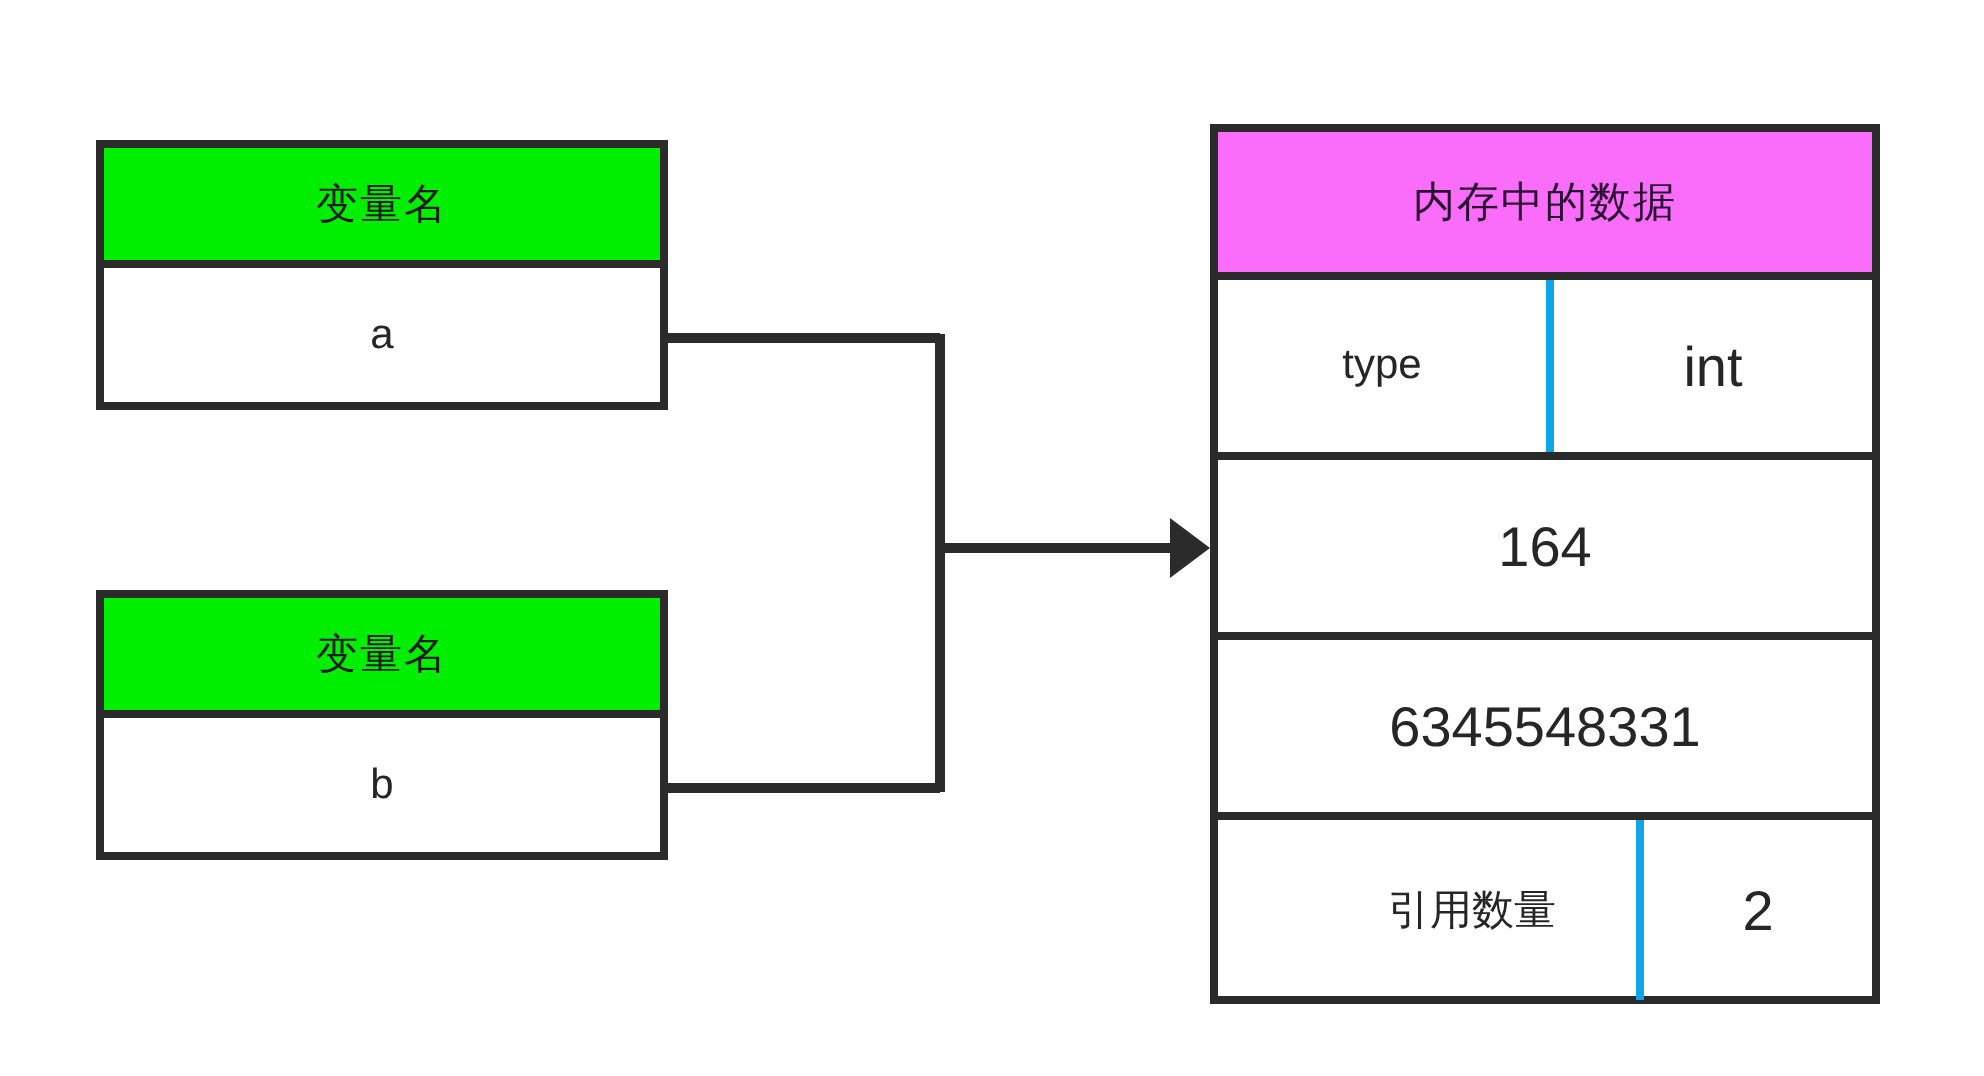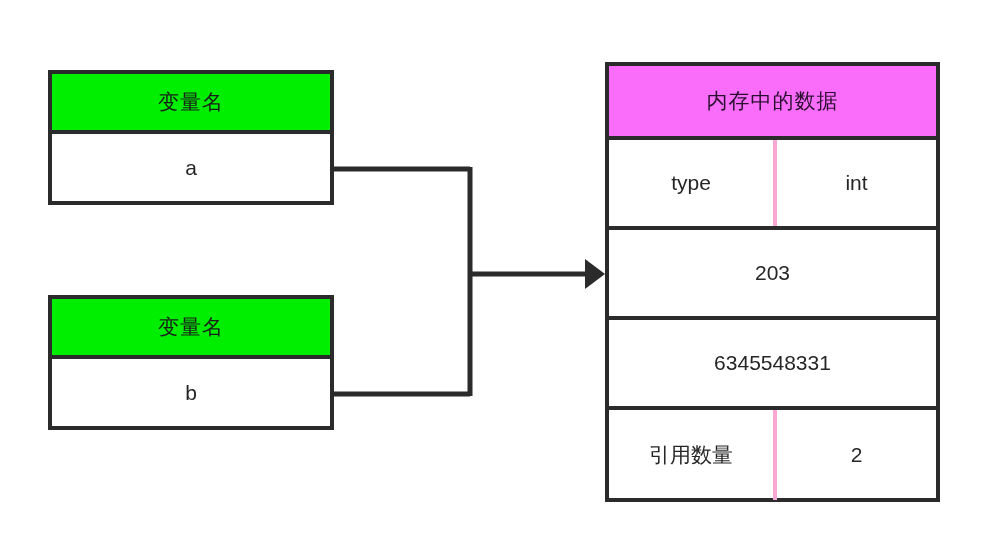--- a/index.html
+++ b/index.html
@@ -81,39 +81,40 @@
     letter-spacing: 1px;
   }
   .mem-row {
     box-sizing: border-box;
     display: flex;
     height: 90px;
     border-bottom: 4px solid #2b2b2b;
   }
   .mem-row:last-child {
     border-bottom: none;
+    margin-left: 45px;
   }
   .mem-key {
     box-sizing: border-box;
     width: 168px;
-    border-right: 4px solid #f9a8d4;
+    border-right: 4px solid #0ea5e9;
     display: flex;
     align-items: center;
     justify-content: center;
     font-size: 21px;
     color: #262626;
     text-align: center;
   }
   .mem-val {
     box-sizing: border-box;
     flex: 1 1 auto;
     display: flex;
     align-items: center;
     justify-content: center;
-    font-size: 21px;
+    font-size: 28px;
     color: #262626;
     text-align: center;
     padding: 1px 14px;
     line-height: 1.25;
     word-break: break-all;
   }
 
   
   #connector {
     position: absolute;
@@ -156,21 +157,21 @@
 
   <div id="memory-table">
     <div id="memory-table-header">内存中的数据</div>
 
     <div class="mem-row">
       <div class="mem-key">type</div>
       <div class="mem-val">int</div>
     </div>
 
     <div class="mem-row">
-      <div class="mem-val">203</div>
+      <div class="mem-val">164</div>
     </div>
 
     <div class="mem-row">
       <div class="mem-val">6345548331</div>
     </div>
 
     <div class="mem-row">
       <div class="mem-key">引用数量</div>
       <div class="mem-val">2</div>
     </div>

